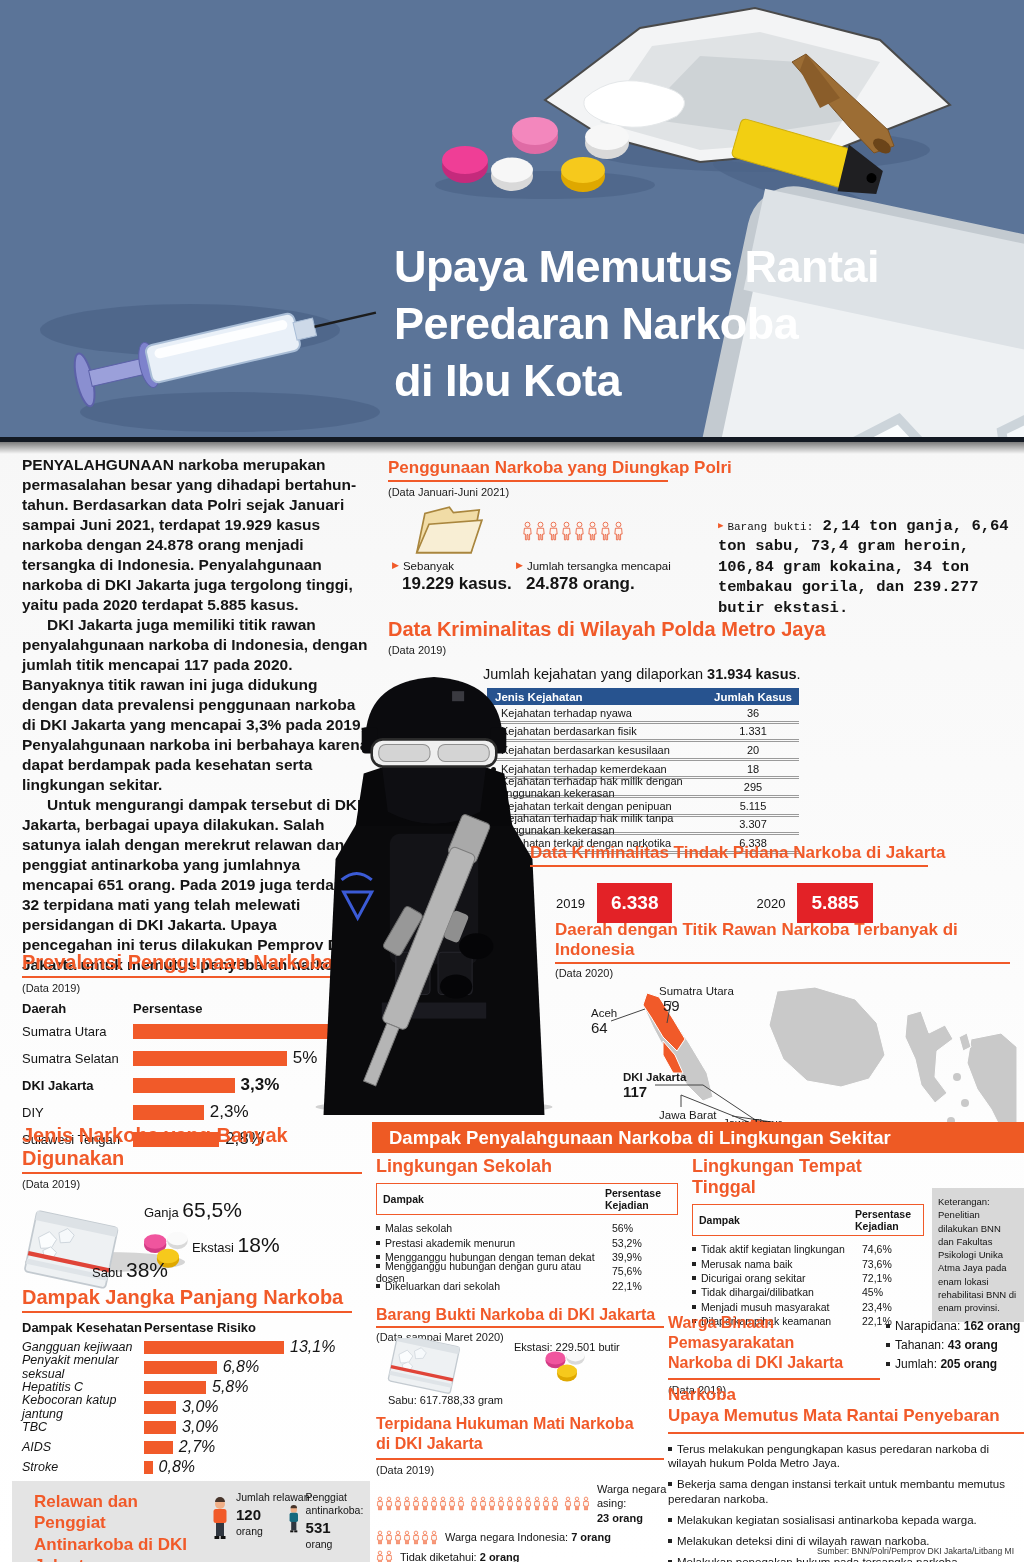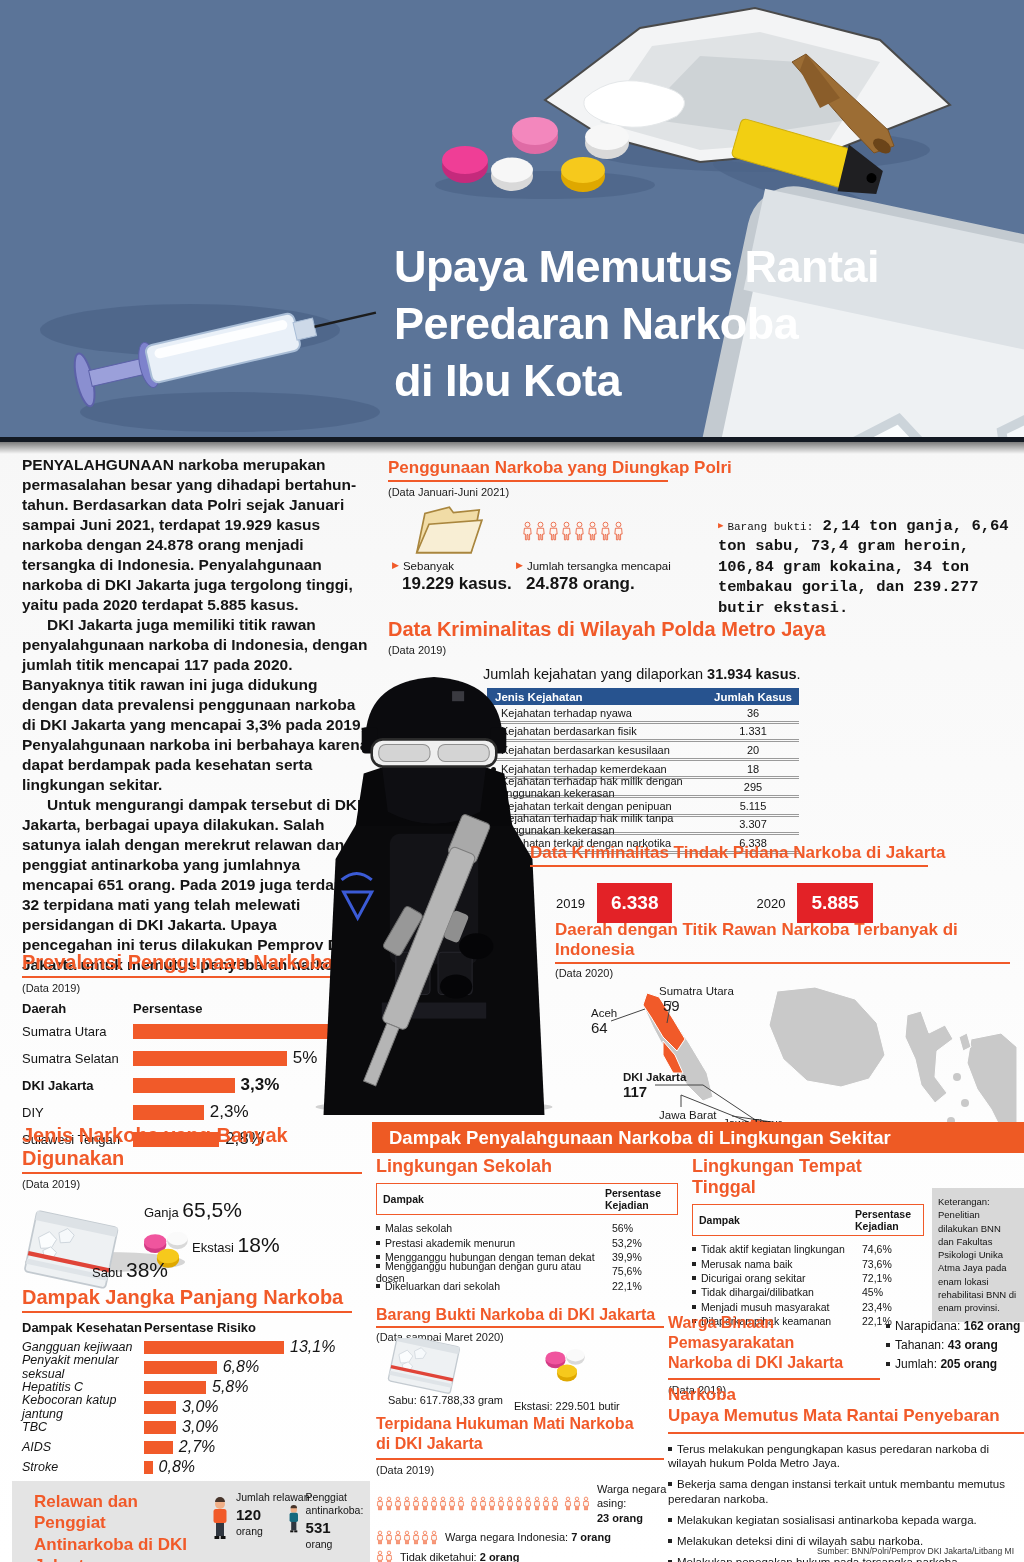--- a/index.html
+++ b/index.html
@@ -674,21 +674,21 @@
   </div>
   <svg class="abs" style="left:380px;top:1338px" width="260" height="56" viewBox="0 0 260 56">
     <g>
         <use href="#bag" x="0" y="-6" width="86" height="66"></use>
       </g>
     <g>
         <use href="#pills" x="160" y="8" width="54" height="40"></use>
       </g>
   </svg>
   <div class="bk-label abs" style="left:388px;top:1394px">Sabu: 617.788,33 gram</div>
-  <div class="bk-label abs" style="left:514px;top:1400px">Ekstasi: 229.501 butir</div>
+  <div class="bk-label abs" style="left:514px;top:1341px">Ekstasi: 229.501 butir</div>
 
   <div class="abs" id="terp">
     <div class="o-title t">
       <div>Terpidana Hukuman Mati Narkoba</div>
       <div>di DKI Jakarta</div>
     </div>
     <div class="rule" style="width:288px;margin-top:3px"></div>
     <div class="sub" style="margin:4px 0 6px">(Data 2019)</div>
     <div class="tp-row">
       <span class="tp-icons">
@@ -820,20 +820,20 @@
 
   <div class="abs" id="upaya">
     <div class="o-title t">
       <div>Narkoba</div>
       <div>Upaya Memutus Mata Rantai Penyebaran</div>
     </div>
     <div class="rule" style="width:356px;margin:3px 0 8px"></div>
     <div class="up-item sq">Terus melakukan pengungkapan kasus peredaran narkoba di wilayah hukum Polda Metro Jaya.</div>
     <div class="up-item sq">Bekerja sama dengan instansi terkait untuk membantu memutus peredaran narkoba.</div>
     <div class="up-item sq">Melakukan kegiatan sosialisasi antinarkoba kepada warga.</div>
-    <div class="up-item sq">Melakukan deteksi dini di wilayah sabu narkoba.</div>
+    <div class="up-item sq">Melakukan deteksi dini di wilayah rawan narkoba.</div>
     <div class="up-item sq">Melakukan penegakan hukum pada tersangka narkoba.</div>
 
   </div>
 
   <div class="abs" id="source">Sumber: BNN/Polri/Pemprov DKI Jakarta/Litbang MI</div>
 
 </div>
 
 </body></html>

